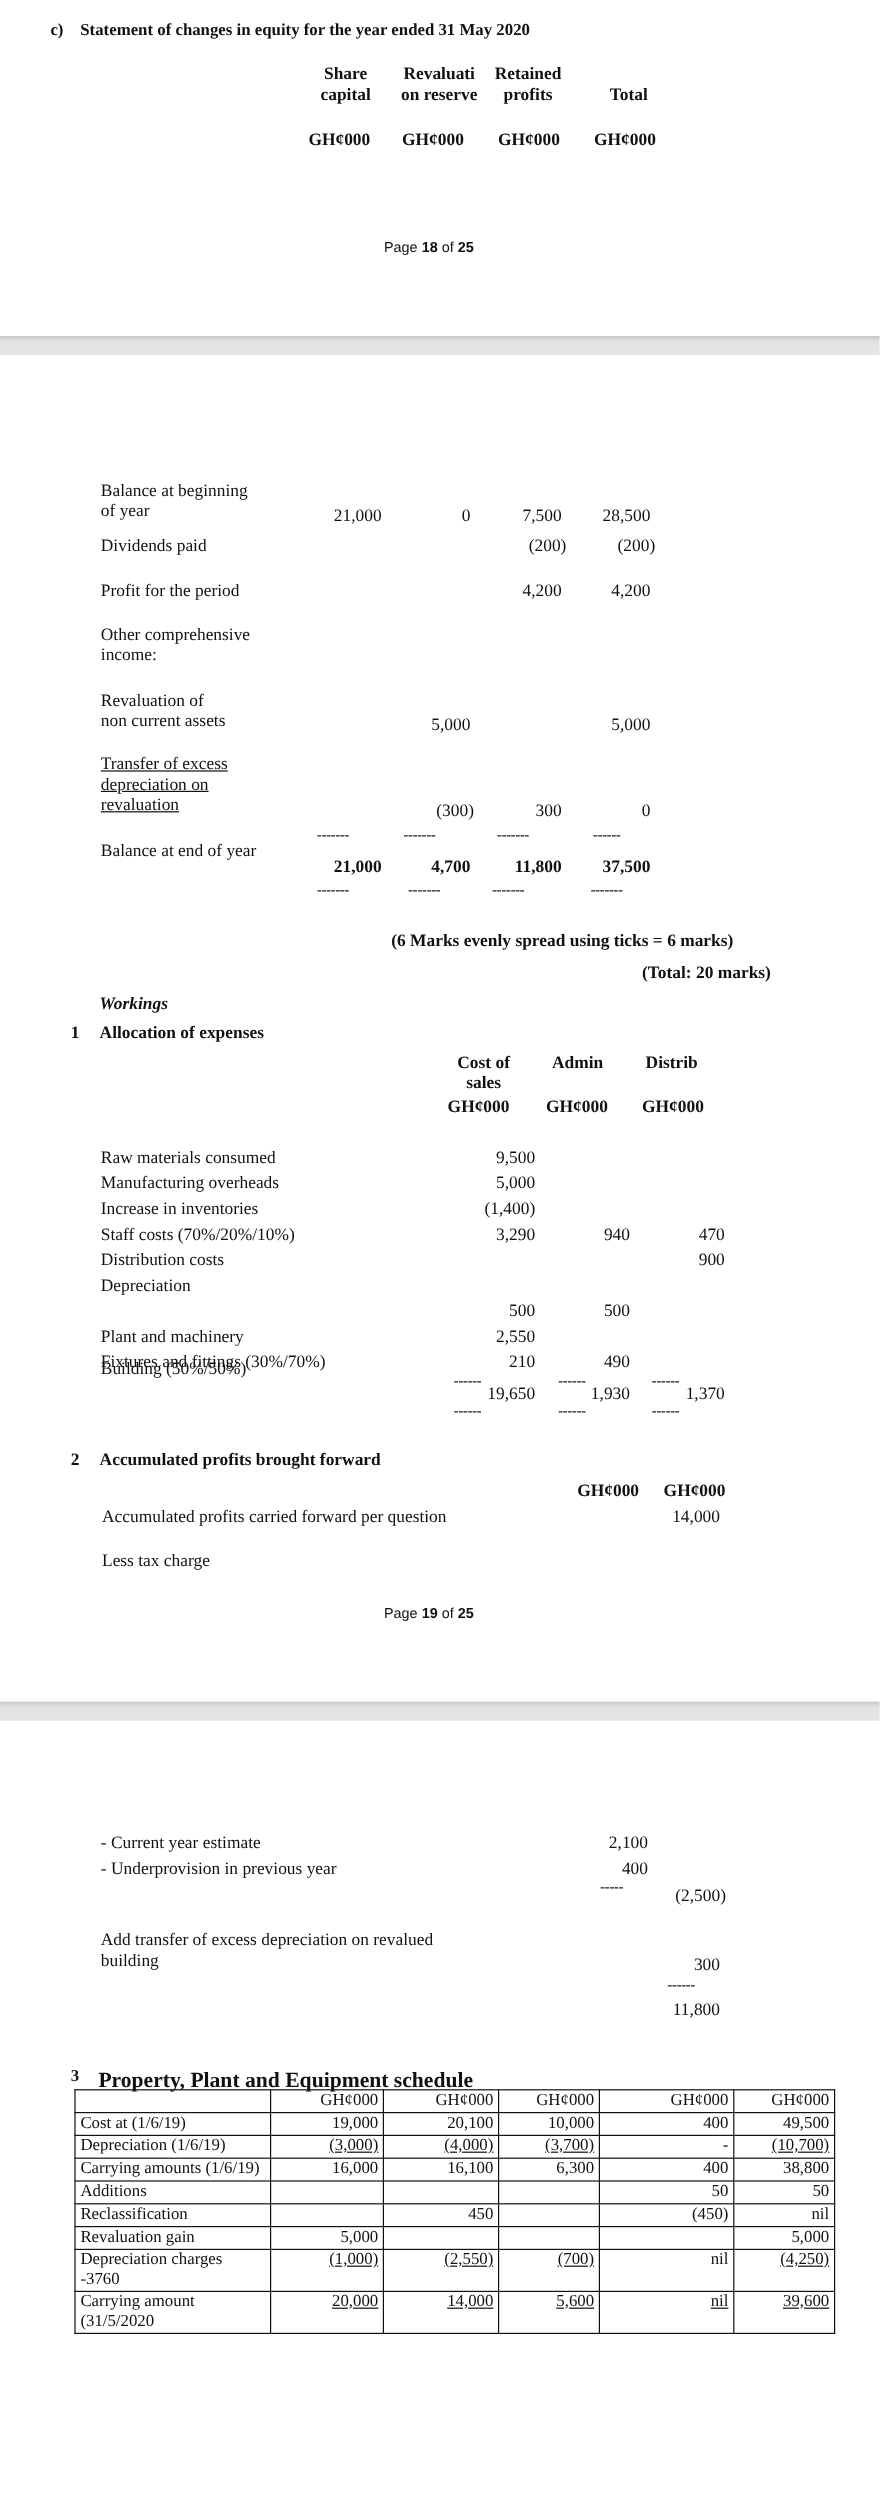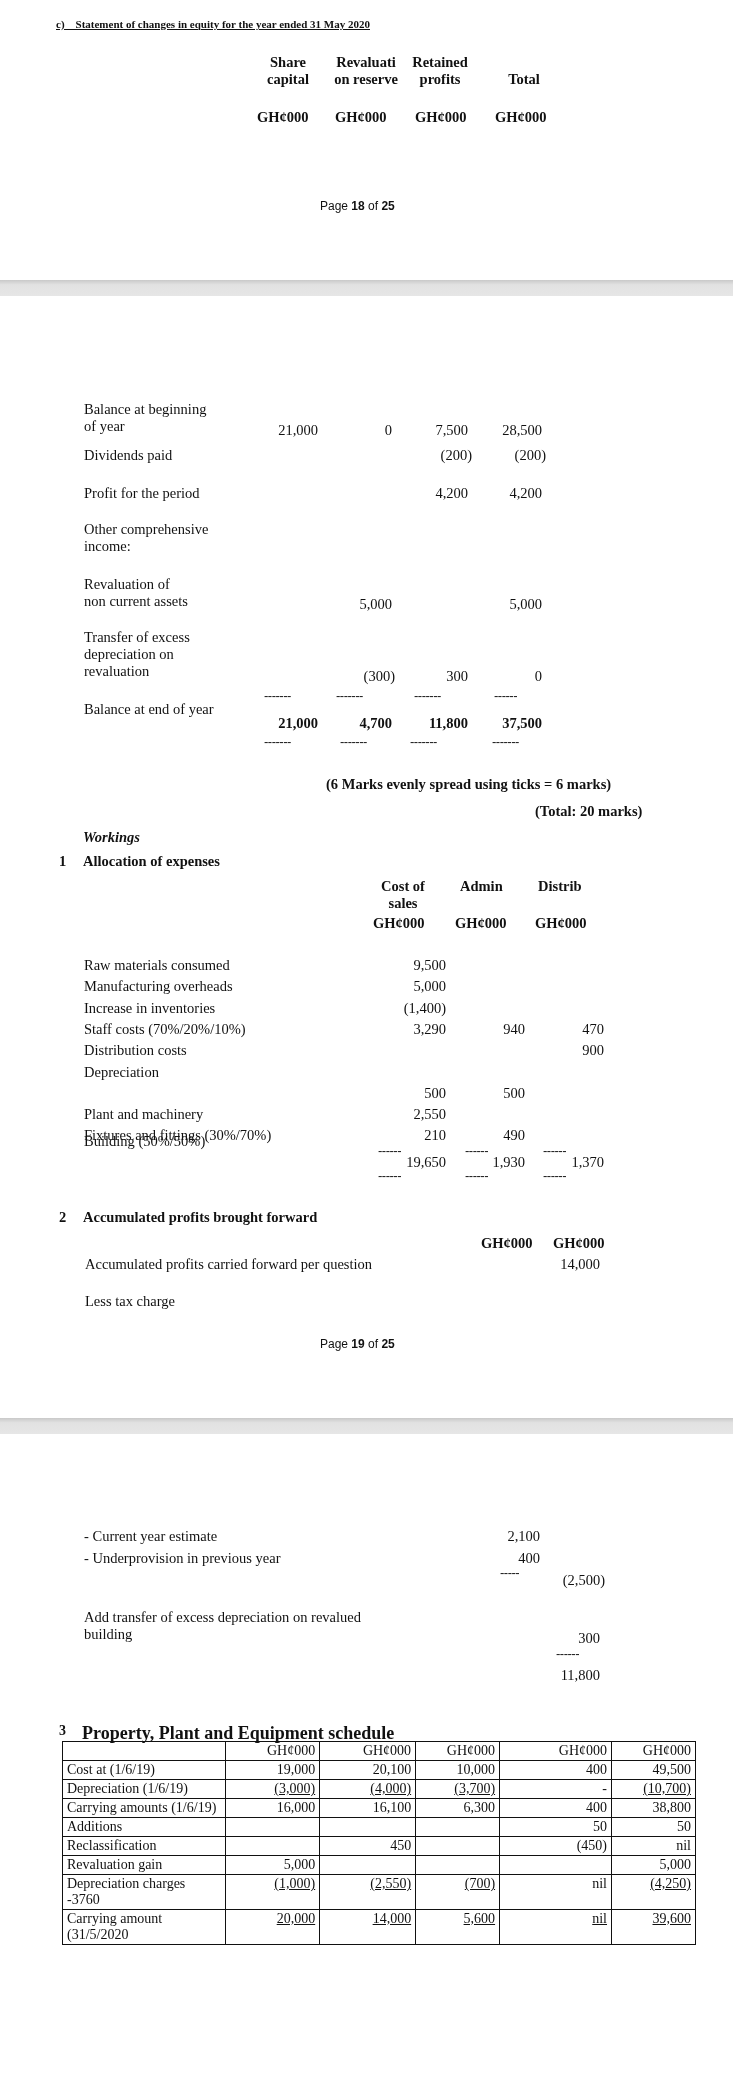--- a/index.html
+++ b/index.html
@@ -26,21 +26,21 @@
     border-collapse: collapse; font-size: 14px; line-height: 16px;
   }
   table.ppe td { border: 1px solid #111; padding: 1px 4px; vertical-align: top; }
   table.ppe td.num { text-align: right; }
   table.ppe td.lbl { text-align: left; }
   .u { text-decoration: underline; }
 </style>
 </head>
 <body>
 
-<div class="abs b" style="left:56px; top:18px; font-size:11px;text-decoration:underline;">c) Statement of changes in equity for the year ended 31 May 2020</div>
+<div class="abs b" style="left:42px; top:18px; font-size:14px;">c) Statement of changes in equity for the year ended 31 May 2020</div>
 
 <div>
   <div class="abs b c ml" style="left:258px; top:54px; width:60px;">
     <div>Share</div>
     <div>capital</div>
   </div>
   <div class="abs b c ml" style="left:327px; top:54px; width:78px;">
     <div>Revaluati</div>
     <div>on reserve</div>
   </div>
@@ -88,21 +88,21 @@
     <div>income:</div>
   </div>
 
   <div class="abs ml" style="left:84px; top:576px;">
     <div>Revaluation of</div>
     <div>non current assets</div>
   </div>
   <div class="abs r" style="left:330px; width:62px; top:596px;">5,000</div>
   <div class="abs r" style="left:482px; width:60px; top:596px;">5,000</div>
 
-  <div class="abs ml" style="left:84px; top:629px;">
+  <div class="abs ml" style="left:84px; top:629px;text-decoration:underline;">
     <div>Transfer of excess</div>
     <div>depreciation on</div>
     <div>revaluation</div>
   </div>
   <div class="abs r" style="left:330px; width:65px; top:668px;">(300)</div>
   <div class="abs r" style="left:400px; width:68px; top:668px;">300</div>
   <div class="abs r" style="left:482px; width:60px; top:668px;">0</div>
 
   <div class="abs dash" style="left:264px; top:692px;">-------</div>
   <div class="abs dash" style="left:336px; top:692px;">-------</div>

